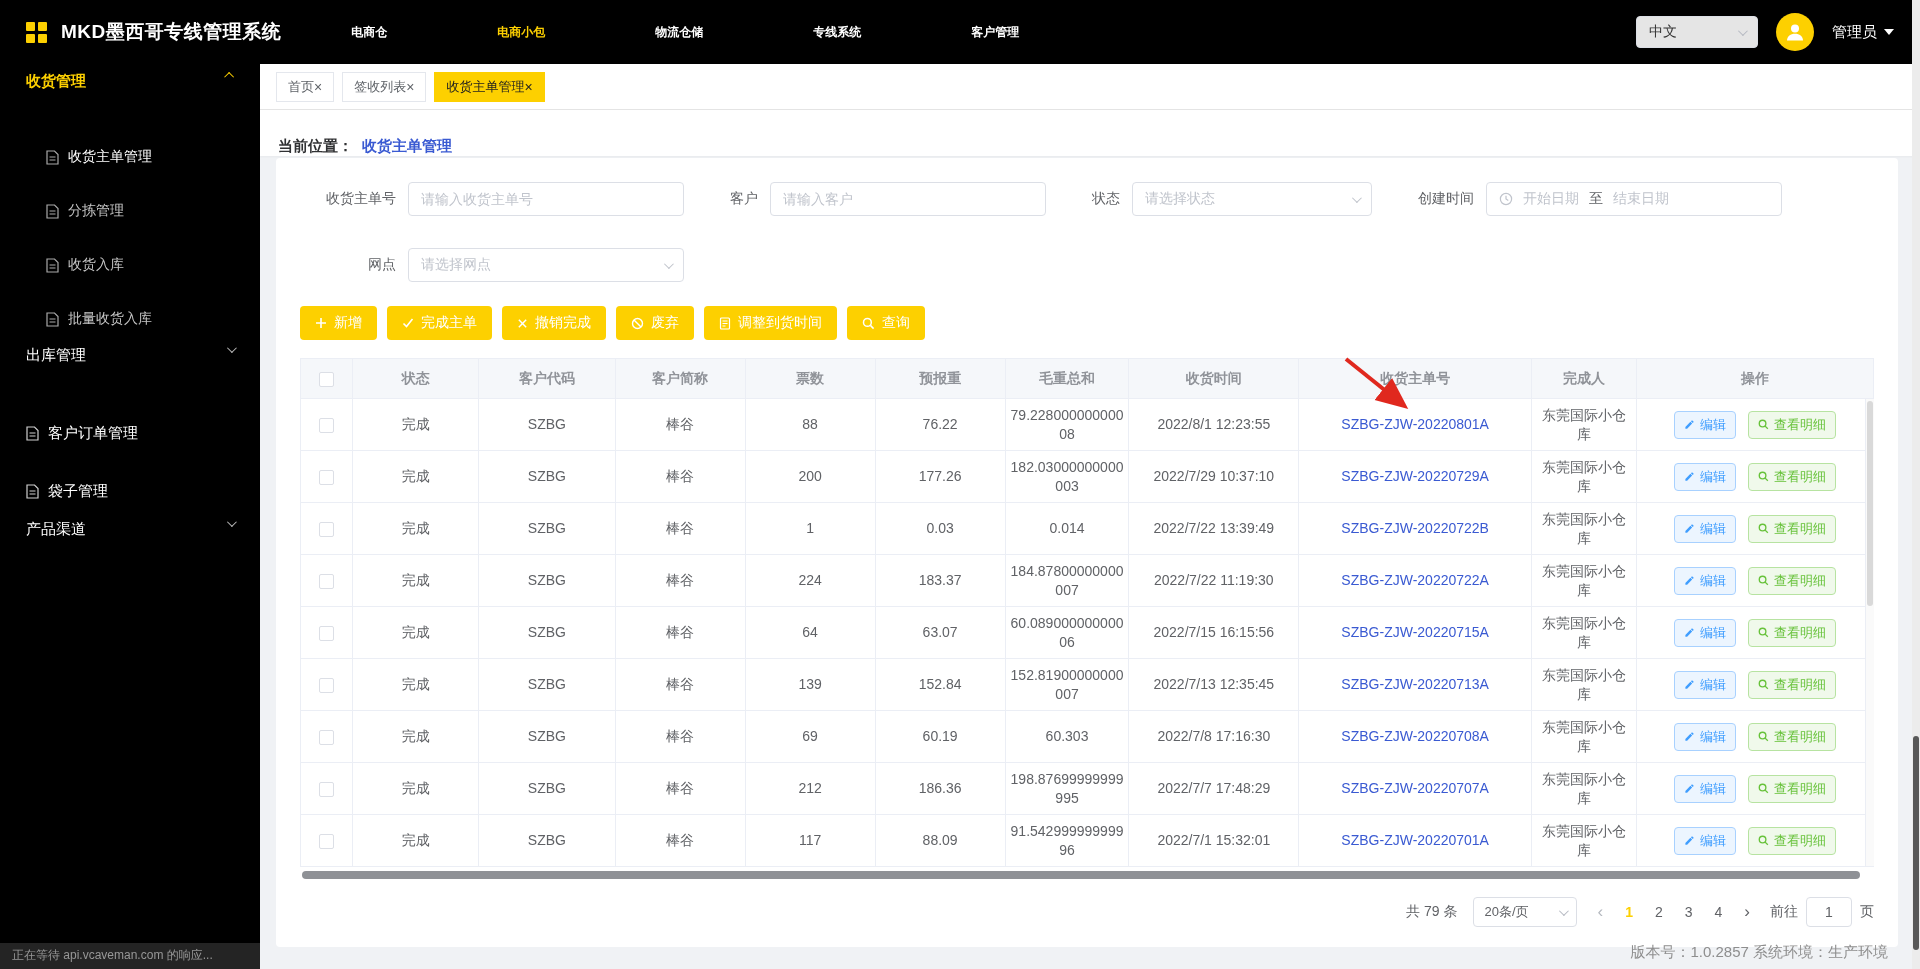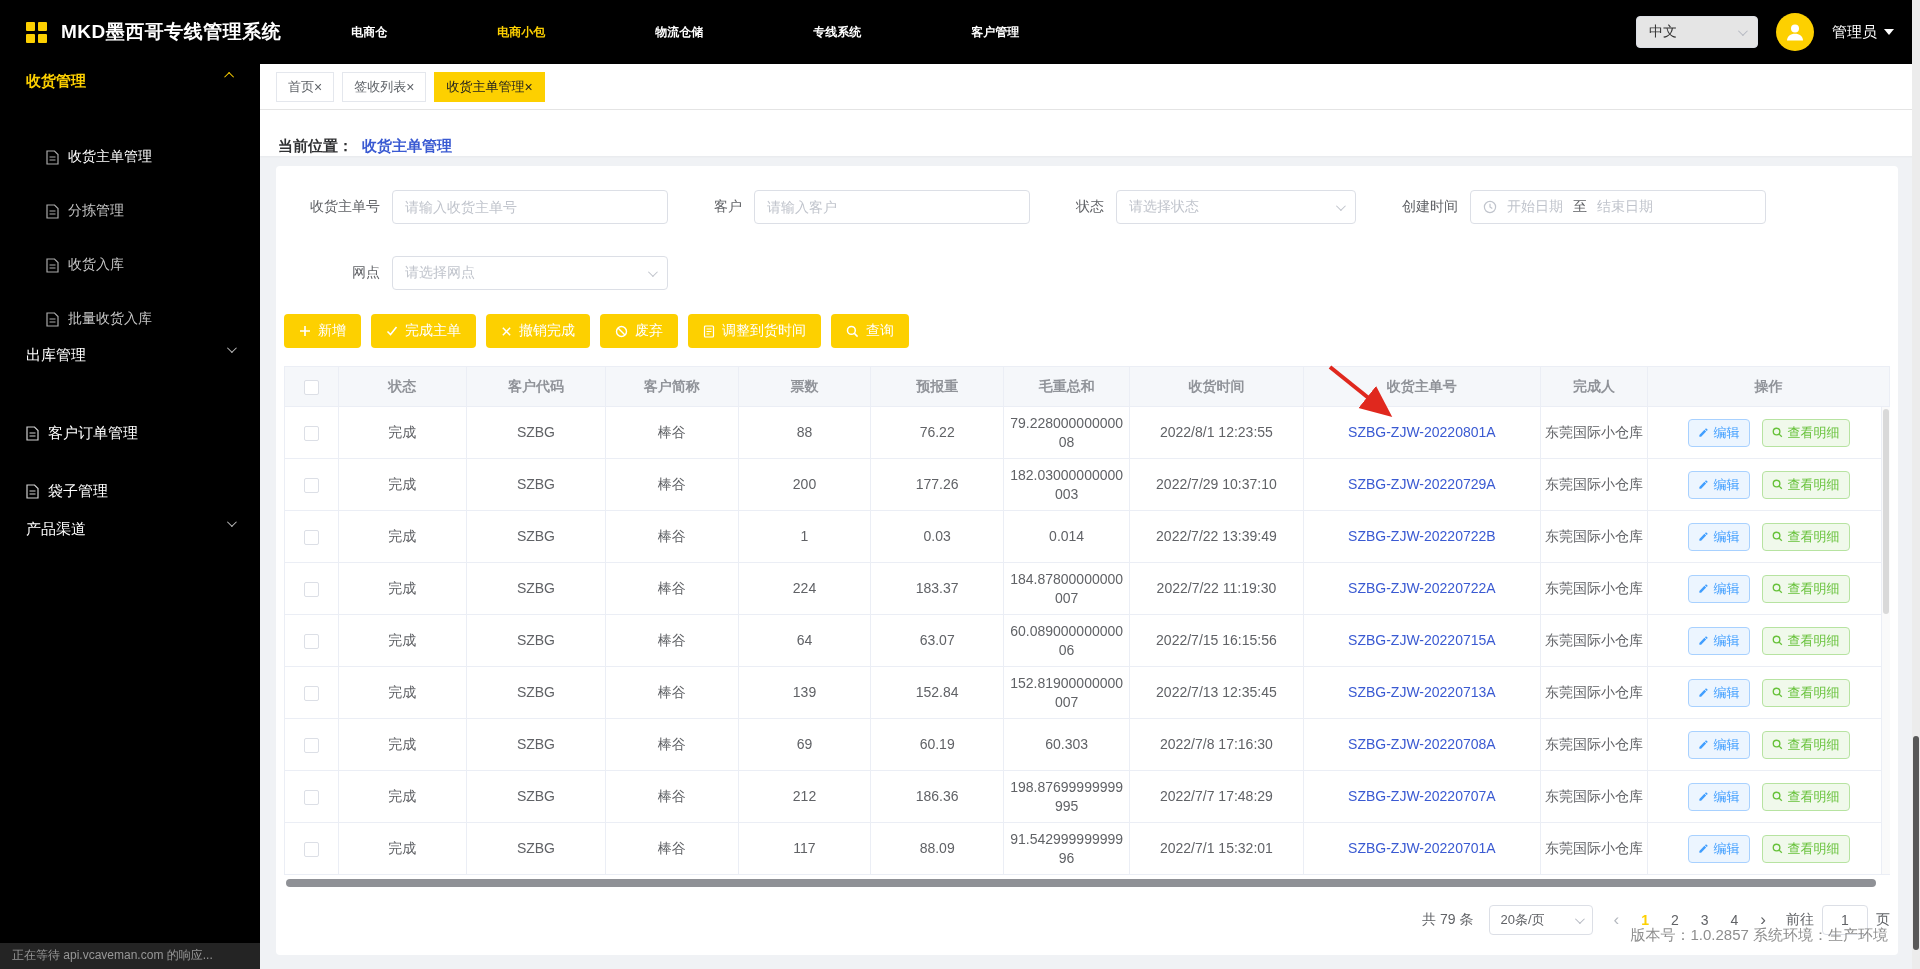--- a/index.html
+++ b/index.html
@@ -51,22 +51,22 @@
     display:flex; align-items:center; gap:8px; padding:0 16px; }
   .tab { height:30px; display:flex; align-items:center; padding:0 11px;
     background:#fff; border:1px solid #e4e7ed; font-size:13px; color:#5f6368; cursor:pointer;
     white-space:nowrap; }
   .tab.active { background:#fdd000; border-color:#fdd000; color:#1f1f1f; }
   .tab-close { font-size:14px; line-height:1; cursor:pointer; }
   .breadcrumb-bar { height:46px; background:#fff; display:flex; align-items:flex-end; padding:0 18px;
     font-size:15px; color:#303133; font-weight:bold; gap:9px;
     box-shadow:0 1px 2px rgba(0,0,0,.04); }
   .breadcrumb-bar a { color:#3a5ad2; text-decoration:none; cursor:pointer; }
-  .card { margin:10px 22px 0 16px; background:#fff; border-radius:4px;
-    padding:24px 8px 20px; position:relative; min-height:758px; }
+  .card { margin:2px 22px 0 16px; background:#fff; border-radius:4px;
+    padding:24px 24px 20px; position:relative; min-height:758px; }
 
   
   .filter-form { display:flex; flex-wrap:wrap; row-gap:16px; align-items:center; }
   .form-item { display:flex; align-items:center; margin-right:46px; }
   .form-item.last { margin-right:0; }
   .fi-label { font-size:14px; color:#606266; margin-right:12px; white-space:nowrap; }
   .fi-label.w96 { width:96px; text-align:right; }
   .flex-break { flex-basis:100%; height:0; }
   input.text-input { width:276px; height:34px; border:1px solid #dcdfe6; border-radius:4px;
     padding:0 12px; font-size:14px; color:#606266; outline:none; font-family:inherit; background:#fff; }
@@ -120,21 +120,21 @@
   .pager { display:flex; align-items:center; gap:22px; margin:0 4px; }
   .page-arrow { font-size:17px; color:#b4b8bf; cursor:pointer; background:none; border:none; }
   .page-arrow.next { color:#606266; }
   .page-num { cursor:pointer; color:#606266; background:none; border:none; font-size:14px; }
   .page-num.active { color:#fdd000; font-weight:bold; }
   .goto { display:flex; align-items:center; gap:8px; }
   .goto input { width:46px; height:30px; border:1px solid #dcdfe6; border-radius:4px;
     text-align:center; font-size:14px; color:#606266; outline:none; font-family:inherit; }
 
   
-  .version-footer { position:fixed; right:32px; bottom:24px; font-size:15px; color:#8e8e8e; z-index:45; }
+  .version-footer { position:fixed; right:32px; bottom:7px; font-size:15px; color:#8e8e8e; z-index:45; }
   .browser-status { position:fixed; left:0; bottom:0; background:#242424; color:#979797;
     font-size:12px; padding:4px 12px 5px; z-index:60; min-width:260px; }
   .page-scrollbar { position:fixed; top:0; right:0; width:8px; height:969px; background:#ececec; z-index:70; }
   .page-scroll-thumb { position:absolute; left:1px; width:6px; top:76%; height:22%;
     background:#585858; border-radius:3px; }
 </style>
 </head>
 <body>
 
 <header class="app-header">

